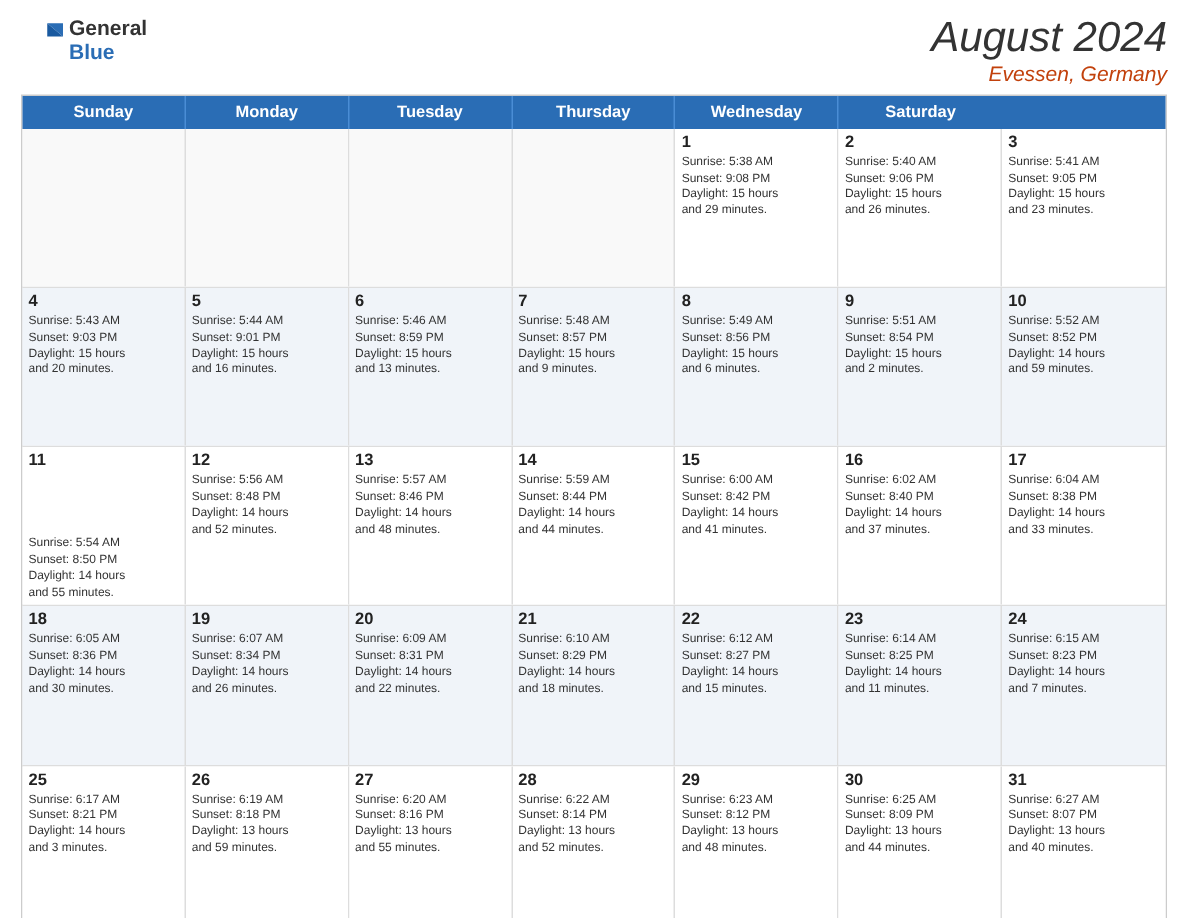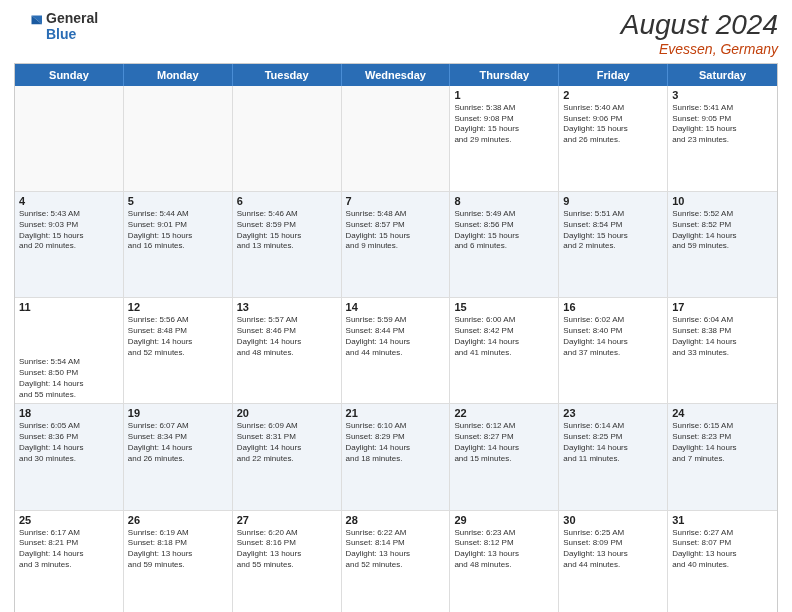--- a/index.html
+++ b/index.html
@@ -135,23 +135,22 @@
       <div class="month-year">August 2024</div>
       <div class="location">Evessen, Germany</div>
     </div>
   </div>
 
   <div class="calendar">
     <div class="day-headers">
     <div class="day-header">Sunday</div>
         <div class="day-header">Monday</div>
         <div class="day-header">Tuesday</div>
+        <div class="day-header">Thursday</div>
         <div class="day-header">Wednesday</div>
-        <div class="day-header">Thursday</div>
-        <div class="day-header">Friday</div>
         <div class="day-header">Saturday</div>
       </div>
     <div class="calendar-body">
     <div class="calendar-row">
           <div class="cell empty"></div>
           <div class="cell empty"></div>
           <div class="cell empty"></div>
           <div class="cell empty"></div>
           <div class="cell">
             <div class="cell-date">1</div>

